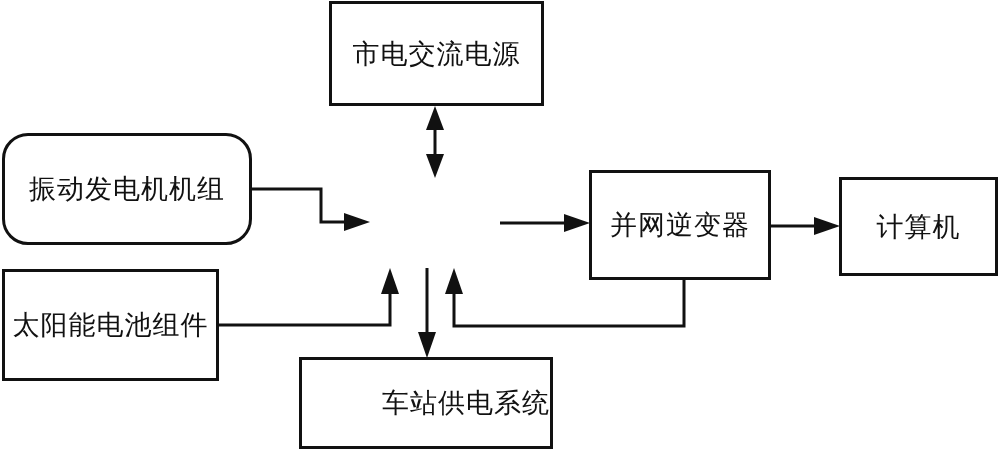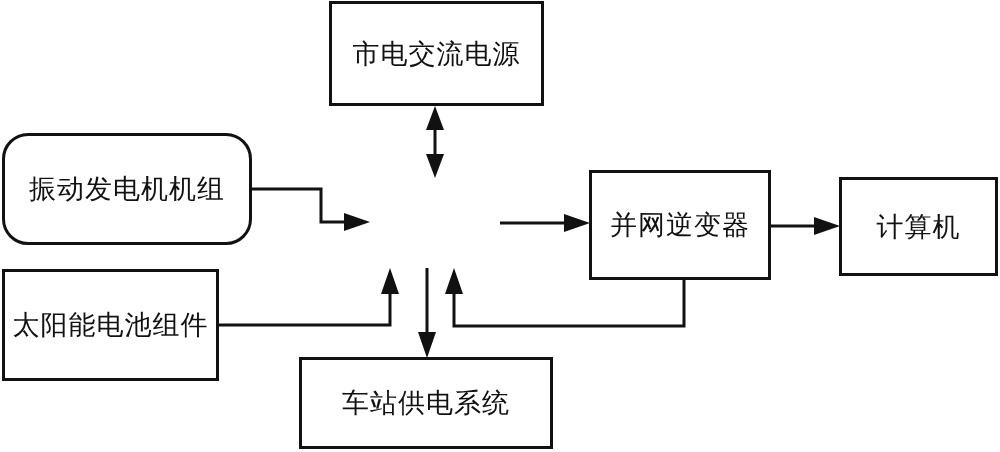--- a/index.html
+++ b/index.html
@@ -73,17 +73,17 @@
 
 
   <div class="box" style="left:589px; top:170px; width:182px; height:110px;text-align:center;">
     <span>并网逆变器</span>
   </div>
 
   <div class="box" style="left:839px; top:177px; width:159px; height:99px;">
     <span>计算机</span>
   </div>
 
-  <div class="box" style="left:299px; top:357px; width:254px; height:92px;">
+  <div class="box" style="left:299px; top:357px; width:254px; height:92px;justify-content:flex-end;">
     <span>车站供电系统</span>
   </div>
 
 </div>
 
 </body></html>

